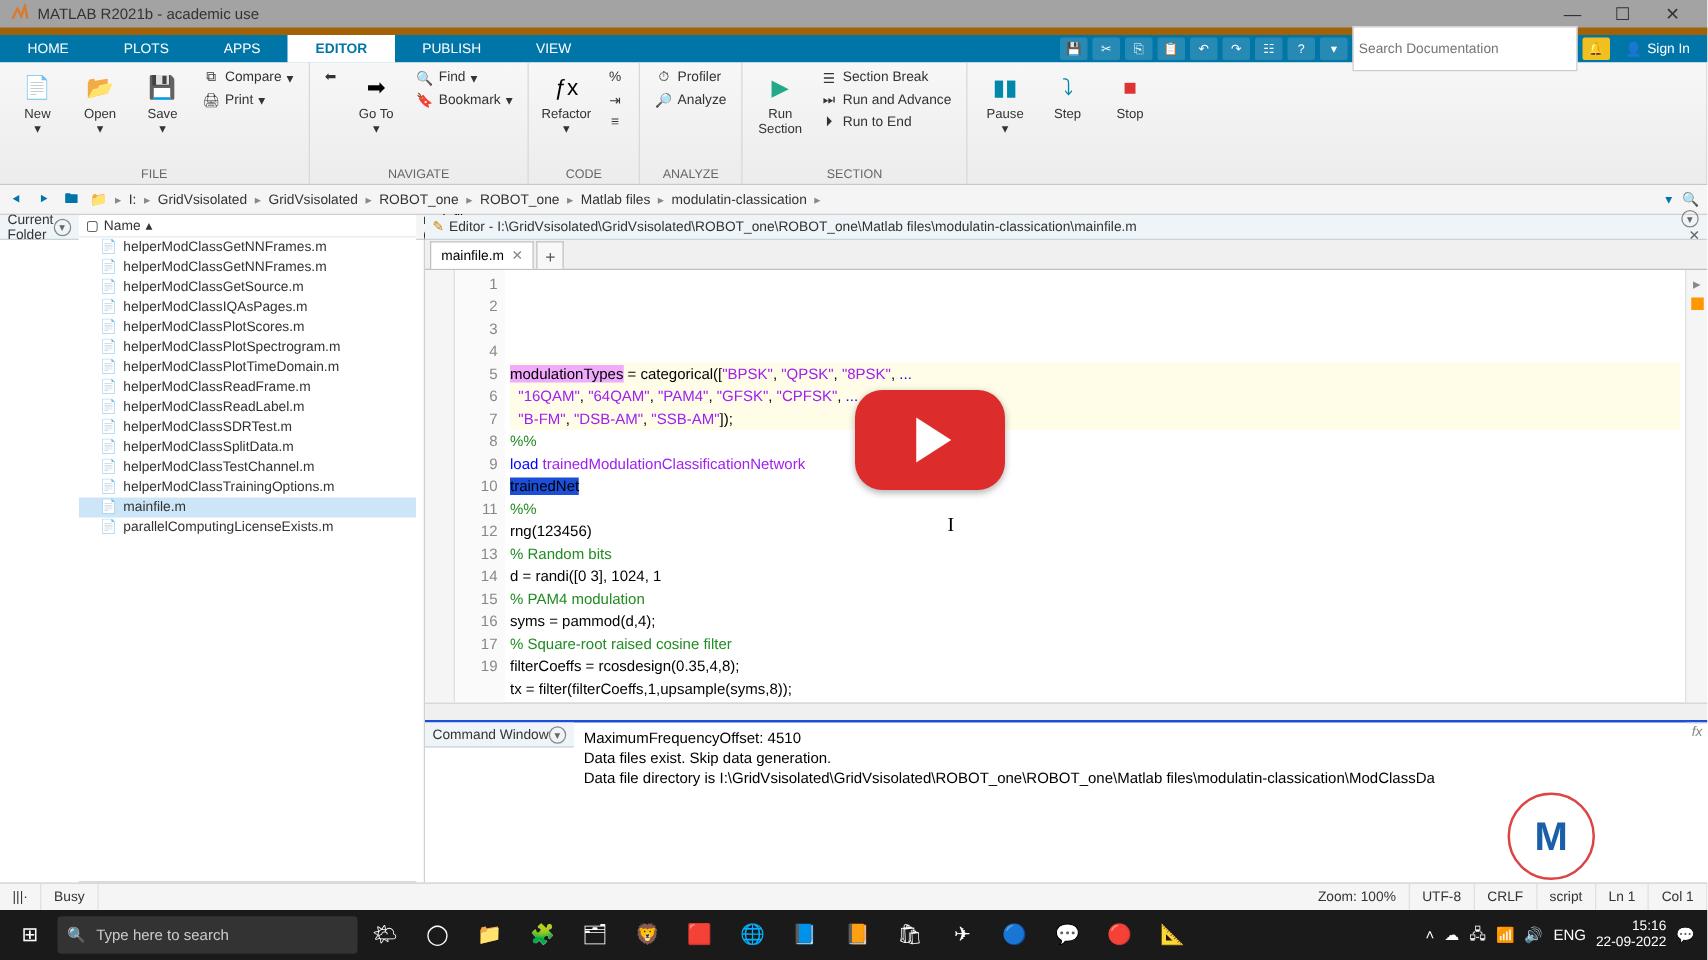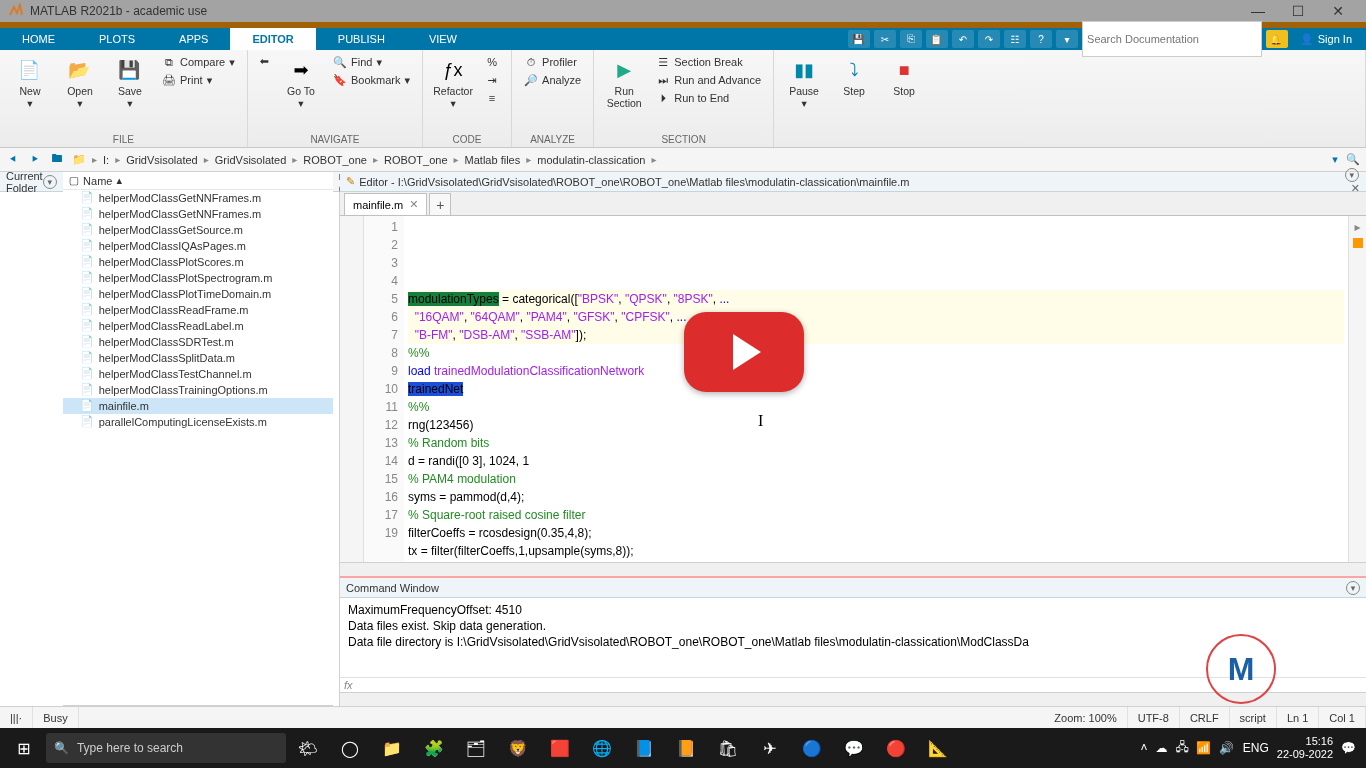--- a/index.html
+++ b/index.html
@@ -66,38 +66,38 @@
 .ed-tabs { height:24px; display:flex; align-items:flex-end; border-bottom:1px solid #c0c0c0; background:#f0f0f0; padding-left:4px; gap:2px; }
 .ed-tab { height:22px; background:#fff; border:1px solid #c0c0c0; border-bottom:none; padding:0 8px; display:flex;align-items:center;gap:6px;font-size:11px; }
 .ed-tab .close { color:#888; font-size:11px; }
 .ed-addtab { width:22px;height:22px;border:1px solid #c0c0c0;border-bottom:none;display:flex;align-items:center;justify-content:center;font-size:14px;color:#555;background:#f8f8f8; }
 
 .ed-body { flex:1; display:flex; overflow:hidden; position:relative; }
 .gutter { width:24px; background:#f5f5f5; border-right:1px solid #e0e0e0; }
 .linenums { width:40px; background:#fafafa; text-align:right; padding:2px 6px 0 0; font-family:Consolas,monospace; font-size:12px; color:#888; line-height:18px; }
 .codearea { flex:1; padding:2px 4px; font-family:Consolas,monospace; font-size:12px; line-height:18px; white-space:pre; overflow:auto; position:relative; }
 .code-line { height:18px; }
-.hl-sel { background:#15803d; }
+.hl-sel { background:#f0abfc; }
 .hl-yellow { background:#1d4ed8; }
 .kw-str { color:#a020f0; }
 .kw-com { color:#228b22; }
 .kw-blue { color:#0000ff; }
 .section-bg { background:#fffce8; }
 .ed-scroll { height:14px; background:#f0f0f0; border-top:1px solid #d0d0d0; }
 .rightstrip { width:18px; background:#f5f5f5; border-left:1px solid #e0e0e0; display:flex;flex-direction:column;align-items:center;padding-top:4px;gap:4px; }
 .rightstrip .warn { width:10px;height:10px;background:#ff9800; }
 
 
 .playbtn { position:absolute; left:280px; top:96px; width:120px; height:80px; background:#dd2c2c; border-radius:22px; display:flex;align-items:center;justify-content:center; box-shadow:0 2px 6px rgba(0,0,0,0.3); }
 .playbtn .tri { width:0;height:0;border-left:28px solid #fff;border-top:18px solid transparent;border-bottom:18px solid transparent; margin-left:6px; }
 
 .textcursor { position:absolute; left:354px; top:196px; font-size:16px; font-family:serif; color:#000; }
 
 
-.cmdwin { height:130px; border-top:2px solid #fca5a5; display:flex; flex-direction:column; }
+.cmdwin { height:130px; border-top:2px solid #1d4ed8; display:flex; }
 .cmd-body { flex:1; font-family:Consolas,monospace; font-size:12px; padding:4px 8px; overflow:auto; line-height:16px; }
 .cmd-fx { border-top:1px solid #e0e0e0; padding:1px 4px; font-style:italic; color:#888; font-size:11px; }
 .cmd-scroll { height:14px; background:#f0f0f0; border-top:1px solid #d0d0d0; }
 
 
 .statusbar { height:22px; background:#f5f5f5; border-top:1px solid #d0d0d0; display:flex; align-items:center; font-size:11px; color:#333; }
 .statusbar .sseg { padding:0 10px; border-right:1px solid #e0e0e0; height:100%; display:flex;align-items:center; }
 .statusbar .sfill { flex:1; }
 
 

